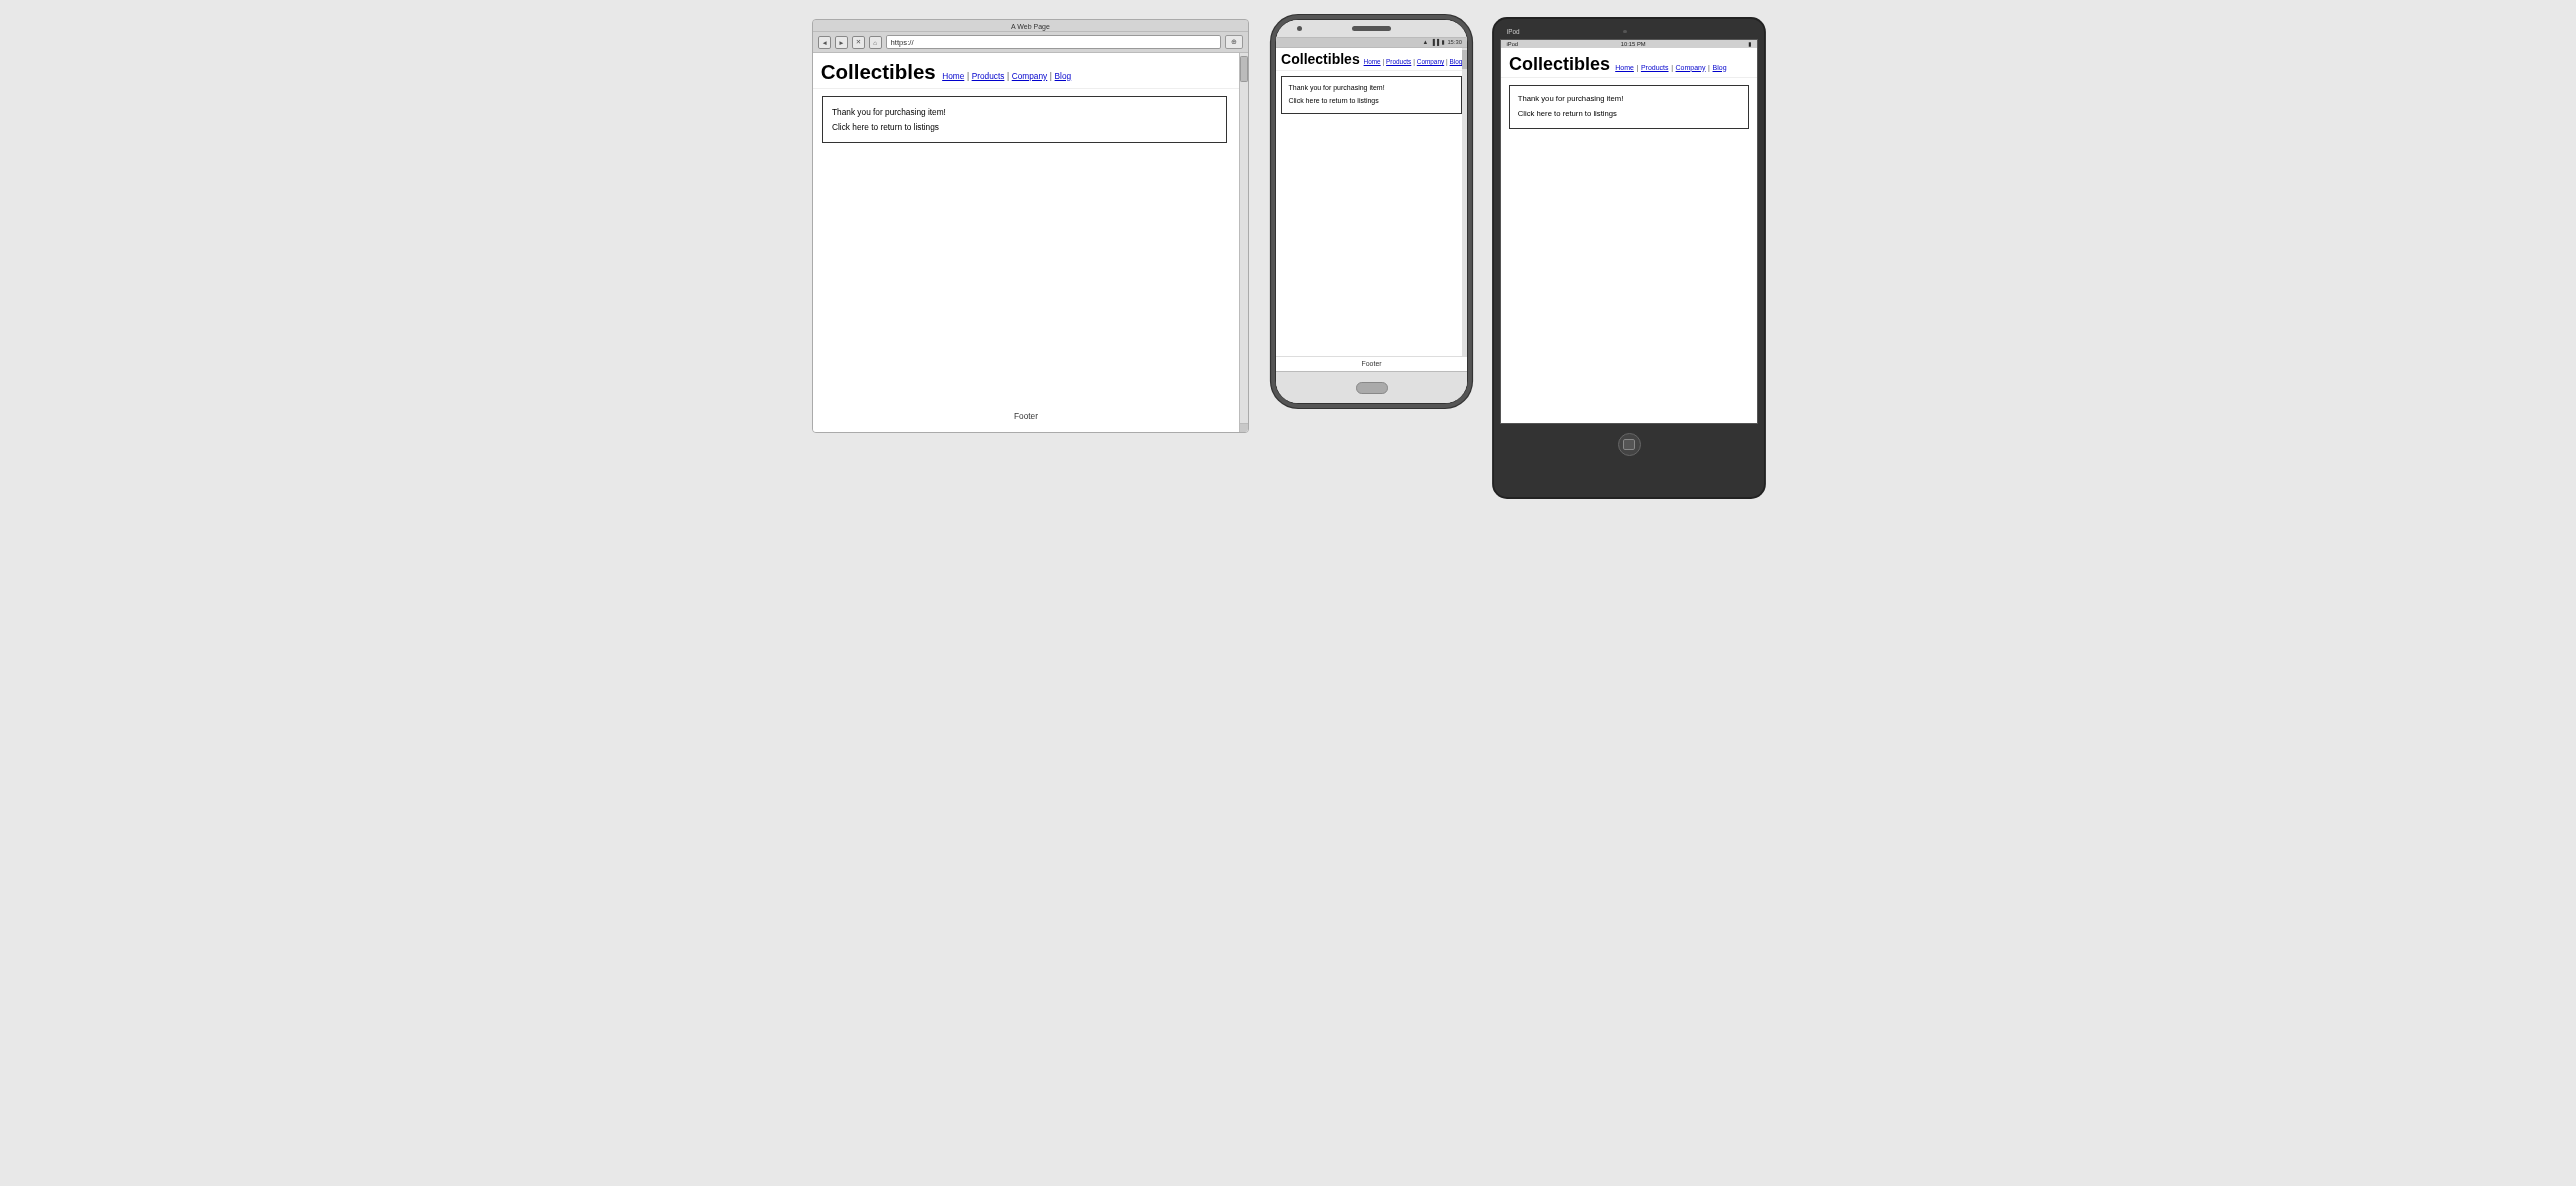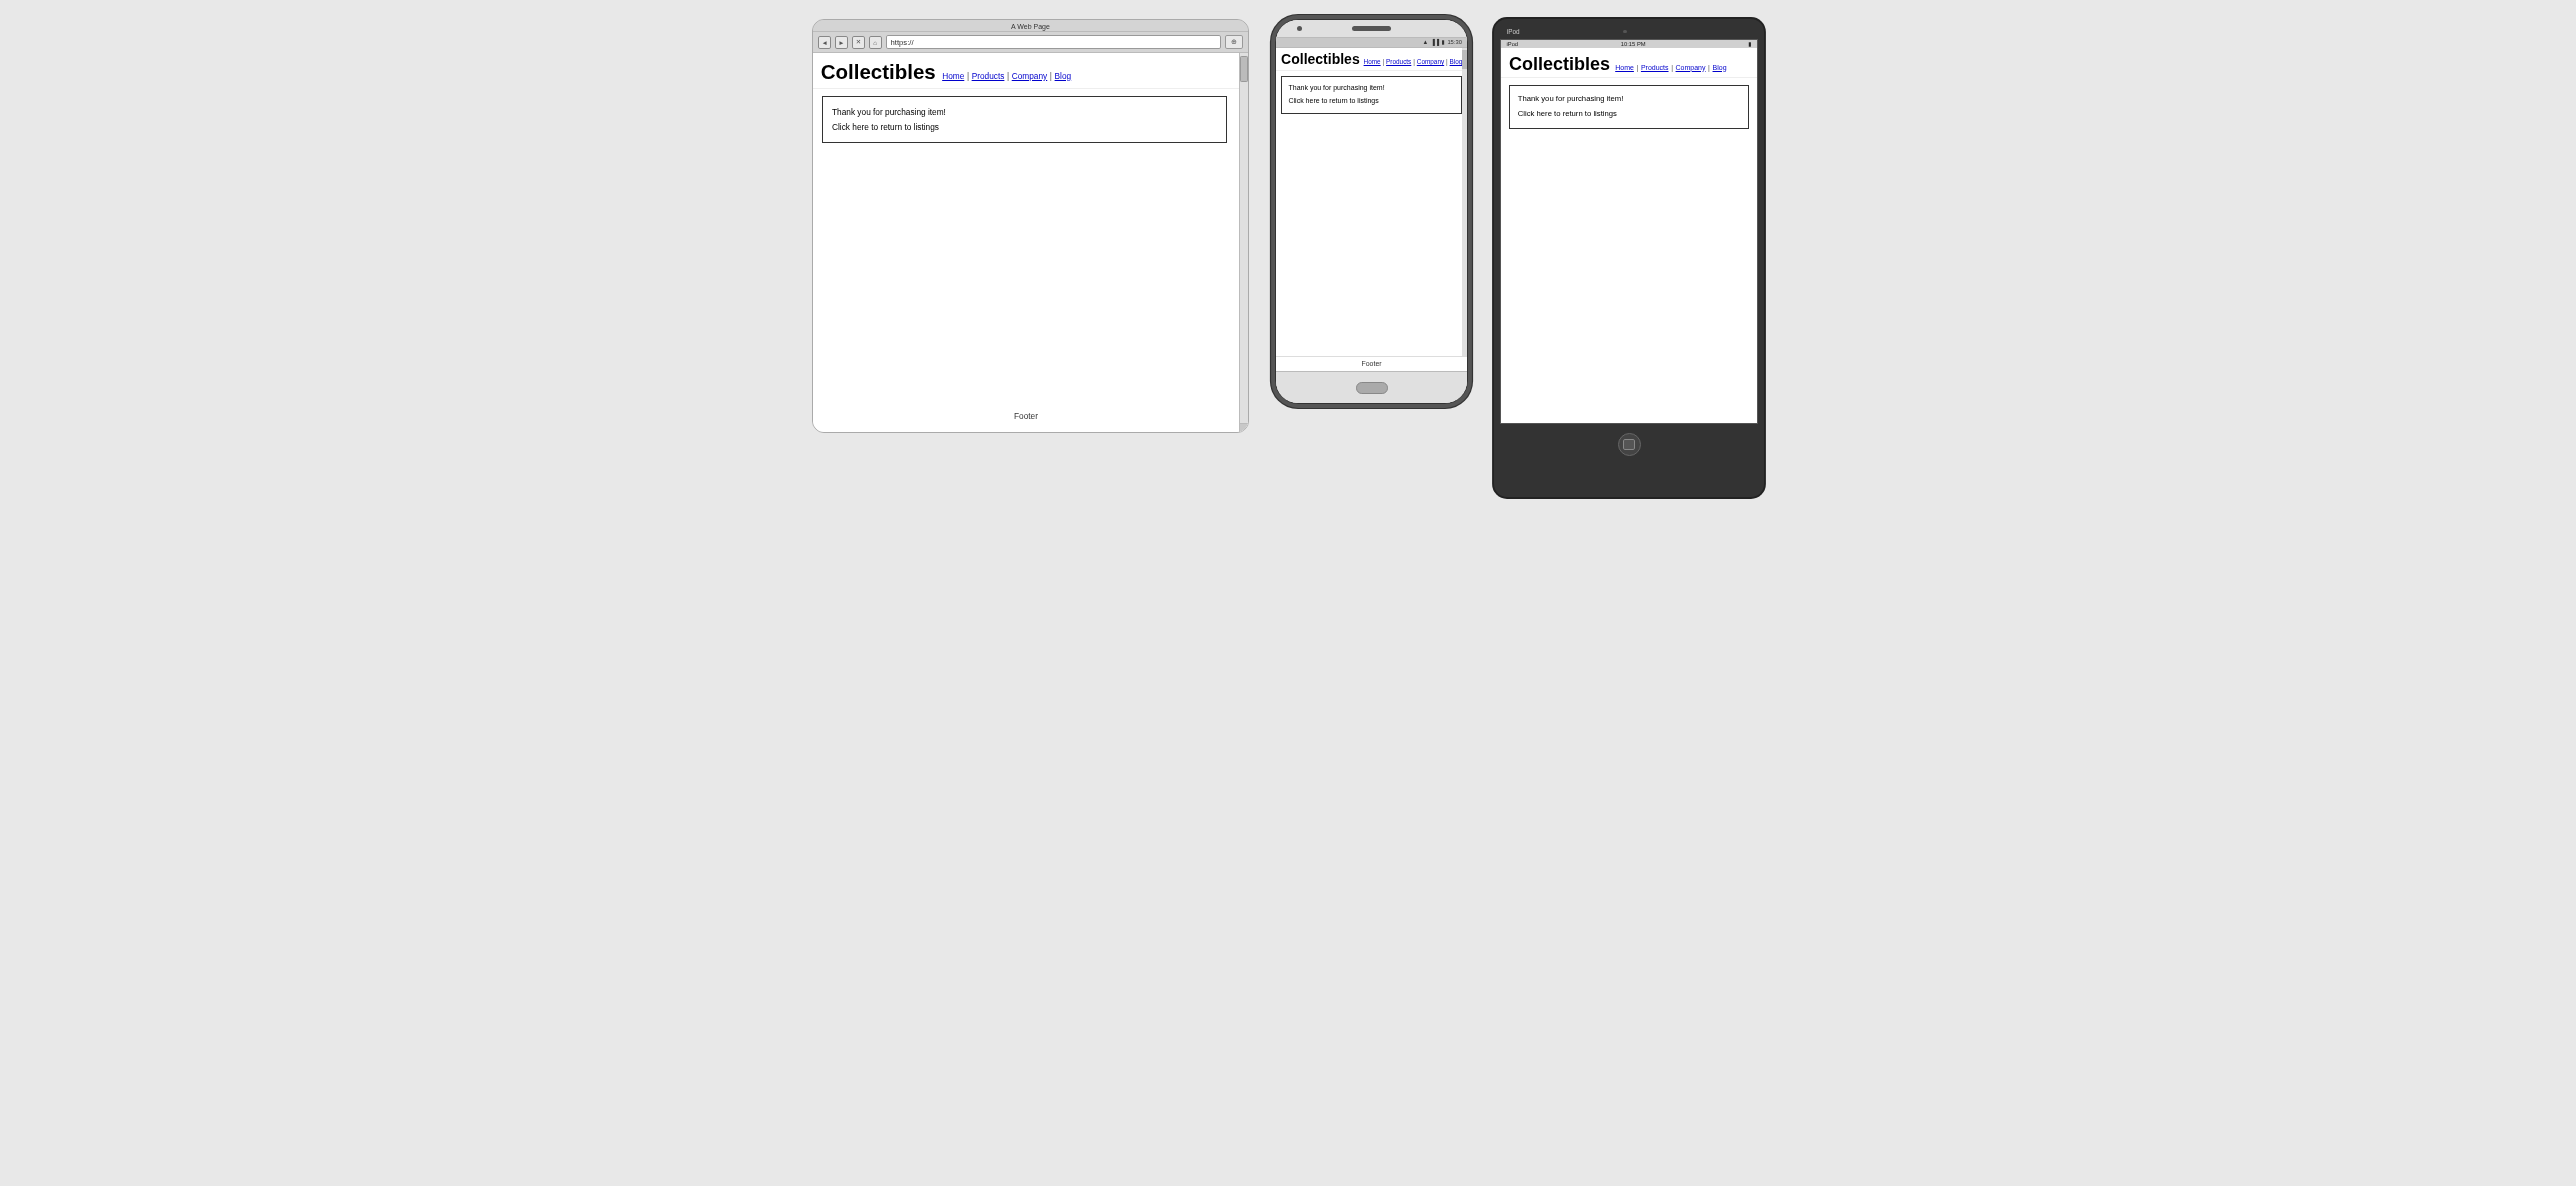--- a/index.html
+++ b/index.html
@@ -13,21 +13,21 @@
       gap: 26px;
       padding: 19px 13px;
       min-height: 100vh;
     }
 
     
     .browser-frame {
       width: 437px;
       background: #d4d4d4;
       border: 1.3px solid #aaa;
-      border-radius: 12px;
+      border-radius: 4px;
       overflow: hidden;
       flex-shrink: 0;
     }
     .browser-titlebar {
       background: #d4d4d4;
       padding: 2.6px 5.1px 1.3px;
       text-align: center;
       font-size: 7px;
       color: #333;
       border-bottom: 0.6px solid #bbb;

